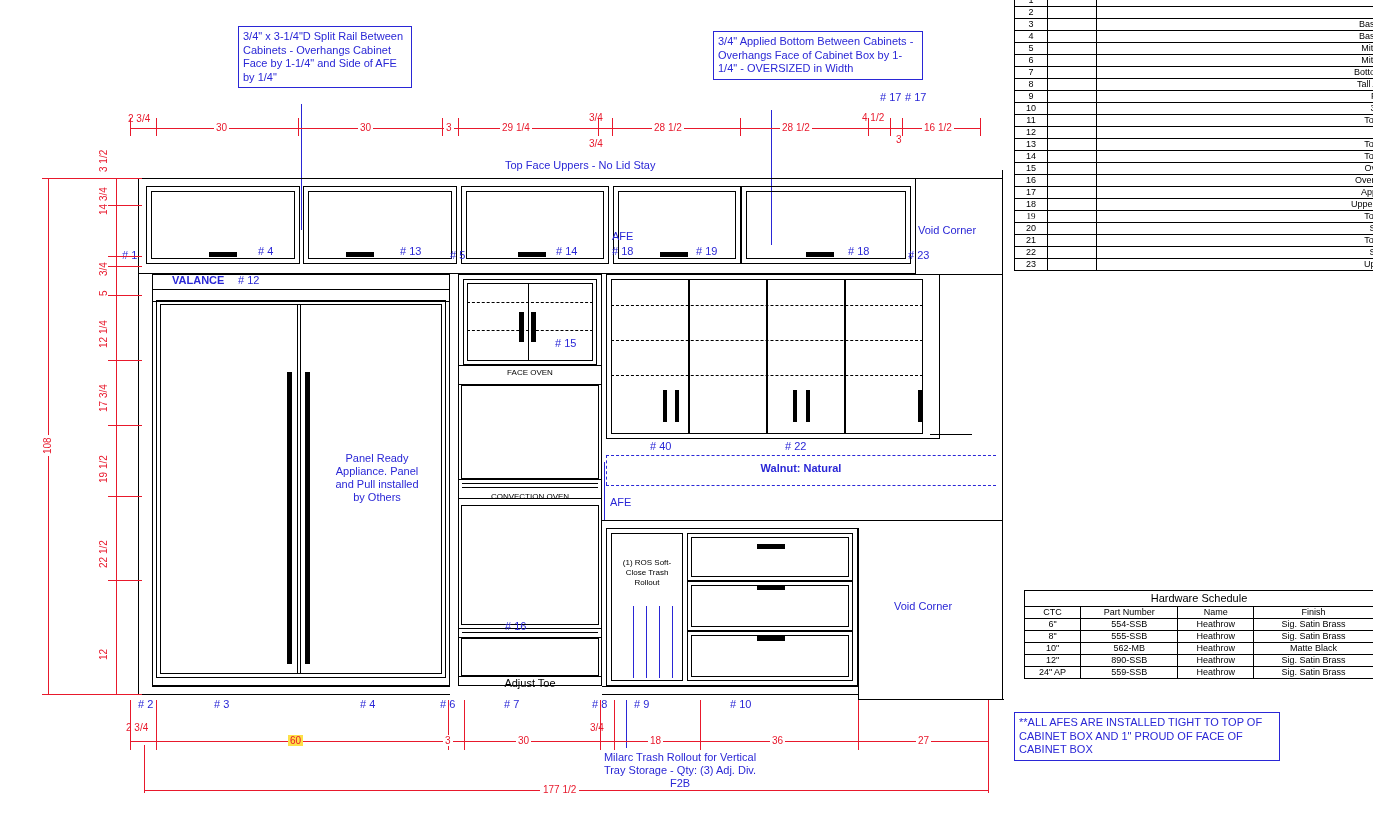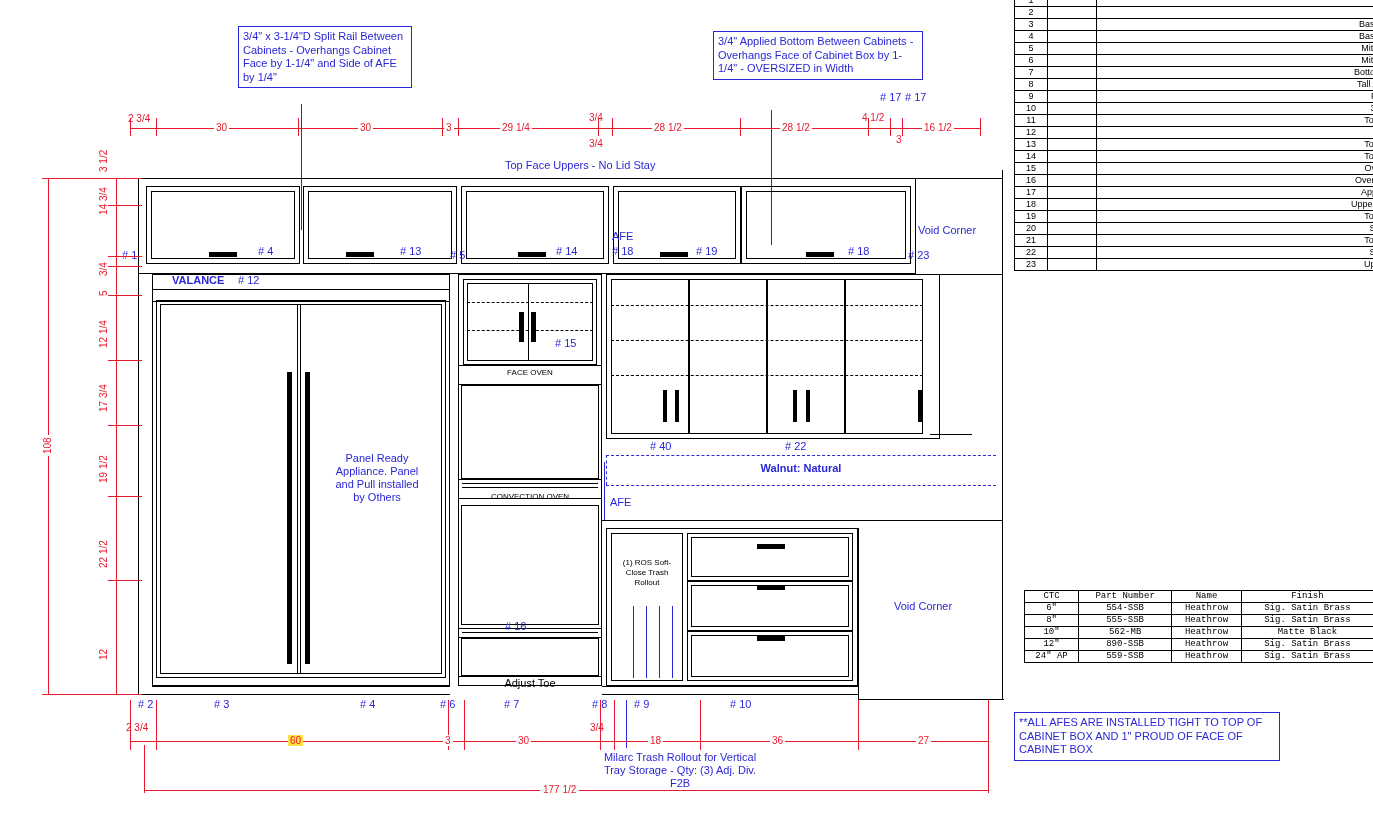--- a/index.html
+++ b/index.html
@@ -361,21 +361,21 @@
           <td style="width: 28px;">17</td>
           <td style="width: 44px;">&nbsp;</td>
           <td class="l">Applied Bottom F</td>
         </tr>
         <tr>
           <td style="width: 28px;">18</td>
           <td style="width: 44px;">&nbsp;</td>
           <td class="l">Upper Applied FE P</td>
         </tr>
         <tr>
-          <td style="width: 28px;">19</td>
+          <td style="width: 28px; font-family: Liberation Serif, serif;">19</td>
           <td style="width: 44px;">&nbsp;</td>
           <td class="l">Top Sec HT Upp</td>
         </tr>
         <tr>
           <td style="width: 28px;">20</td>
           <td style="width: 44px;">&nbsp;</td>
           <td class="l">Standard Uppe</td>
         </tr>
         <tr>
           <td style="width: 28px;">21</td>
@@ -390,21 +390,22 @@
         <tr>
           <td style="width: 28px;">23</td>
           <td style="width: 44px;">&nbsp;</td>
           <td class="l">Upper Filler Flus</td>
         </tr>
       </tbody>
   </table>
 </div>
 
 <div class="abs" style="left:1024px;top:590px;width:350px;">
-  <table class="sched" id="hw-sched" style="width:100%;font-family:Liberation Mono, monospace;">
+  <div class="hw-title">Hardware Schedule</div>
+  <table class="sched" id="hw-sched" style="width:100%;">
     <thead>
         <tr id="hw-head">
           <th>CTC</th>
           <th>Part Number</th>
           <th>Name</th>
           <th>Finish</th>
         </tr>
       </thead>
     <tbody>
         <tr>

